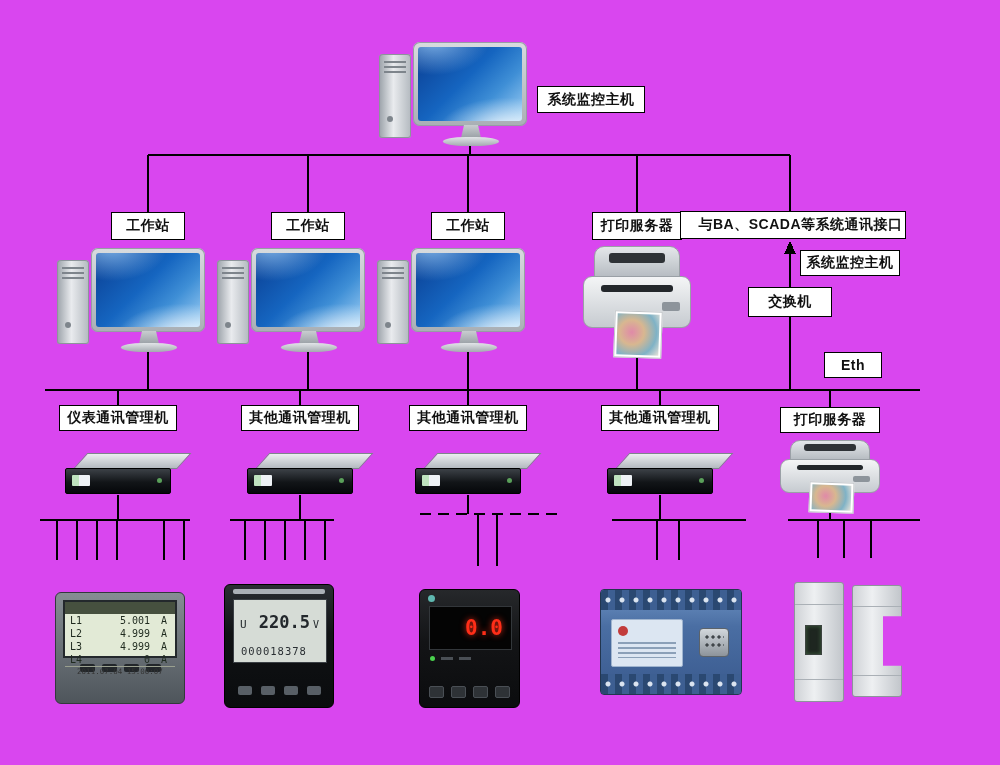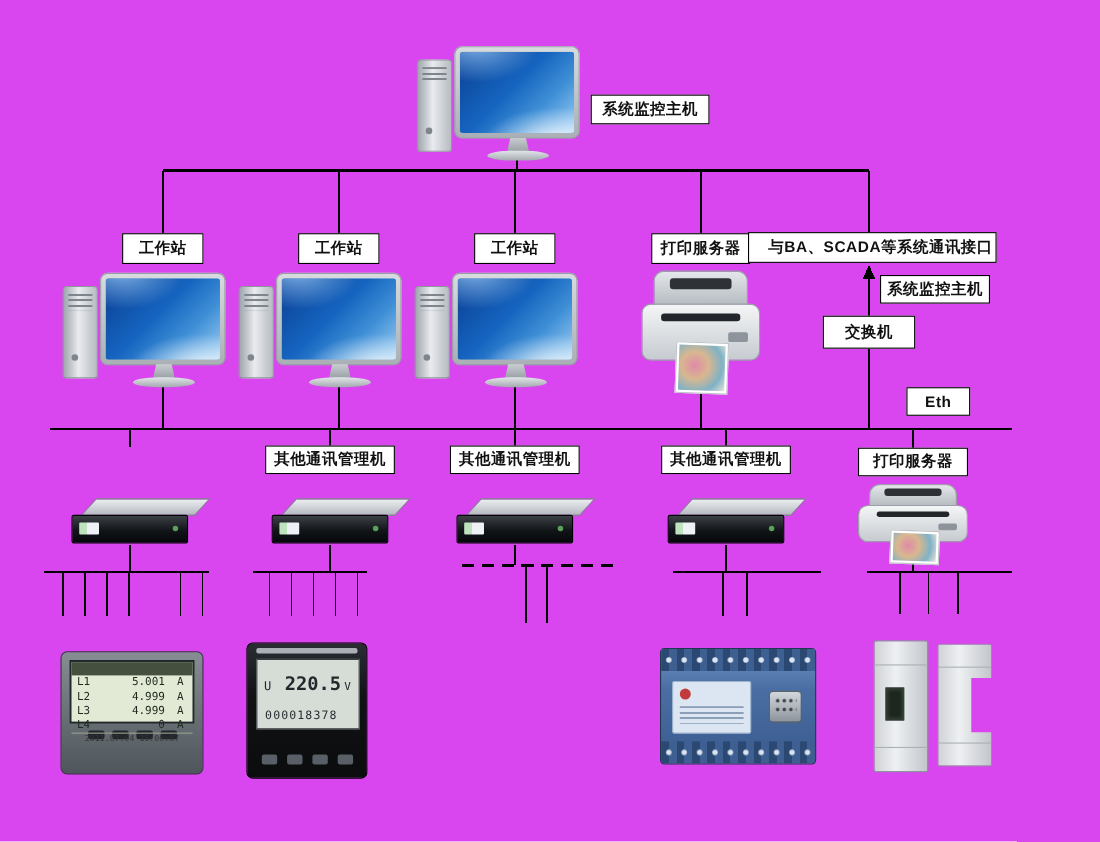--- a/index.html
+++ b/index.html
@@ -237,20 +237,21 @@
   </div>
   <div class="printer" style="left:583px;top:246px;width:108px;height:112px;">
     <div class="p-hood"></div>
     <div class="p-feed"></div>
     <div class="p-body"></div>
     <div class="p-slot"></div>
     <div class="p-panel"></div>
     <div class="p-paper"></div>
   </div>
 
+  <div class="label" style="left:59px;top:405px;width:118px;height:26px;">仪表通讯管理机</div>
   <div class="label" style="left:241px;top:405px;width:118px;height:26px;">其他通讯管理机</div>
   <div class="label" style="left:409px;top:405px;width:118px;height:26px;">其他通讯管理机</div>
   <div class="label" style="left:601px;top:405px;width:118px;height:26px;">其他通讯管理机</div>
   <div class="label" style="left:780px;top:407px;width:100px;height:26px;">打印服务器</div>
 
   <div class="rack" style="left:57px;top:450px;">
     <div class="rack-top"></div>
     <div class="rack-front">
       <span class="rack-badge"></span>
       <span class="rack-led"></span>
@@ -329,20 +330,36 @@
       <div class="m2-counter">000018378</div>
     </div>
     <div class="m2-btns">
         <i></i>
         <i></i>
         <i></i>
         <i></i>
       </div>
   </div>
 
+  <div class="meter3" style="left:419px;top:589px;">
+    <div class="m3-screen">
+      <span>0.0</span>
+    </div>
+    <div class="m3-leds">
+      <i class="led"></i>
+      <i class="dash"></i>
+      <i class="dash"></i>
+    </div>
+    <div class="m3-btns">
+        <i></i>
+        <i></i>
+        <i></i>
+        <i></i>
+      </div>
+  </div>
 
   <div class="relay" style="left:600px;top:589px;">
     <div class="r-terms"></div>
     <div class="r-mid">
       <div class="r-label"></div>
       <div class="r-db9"></div>
     </div>
     <div class="r-terms"></div>
   </div>
 

